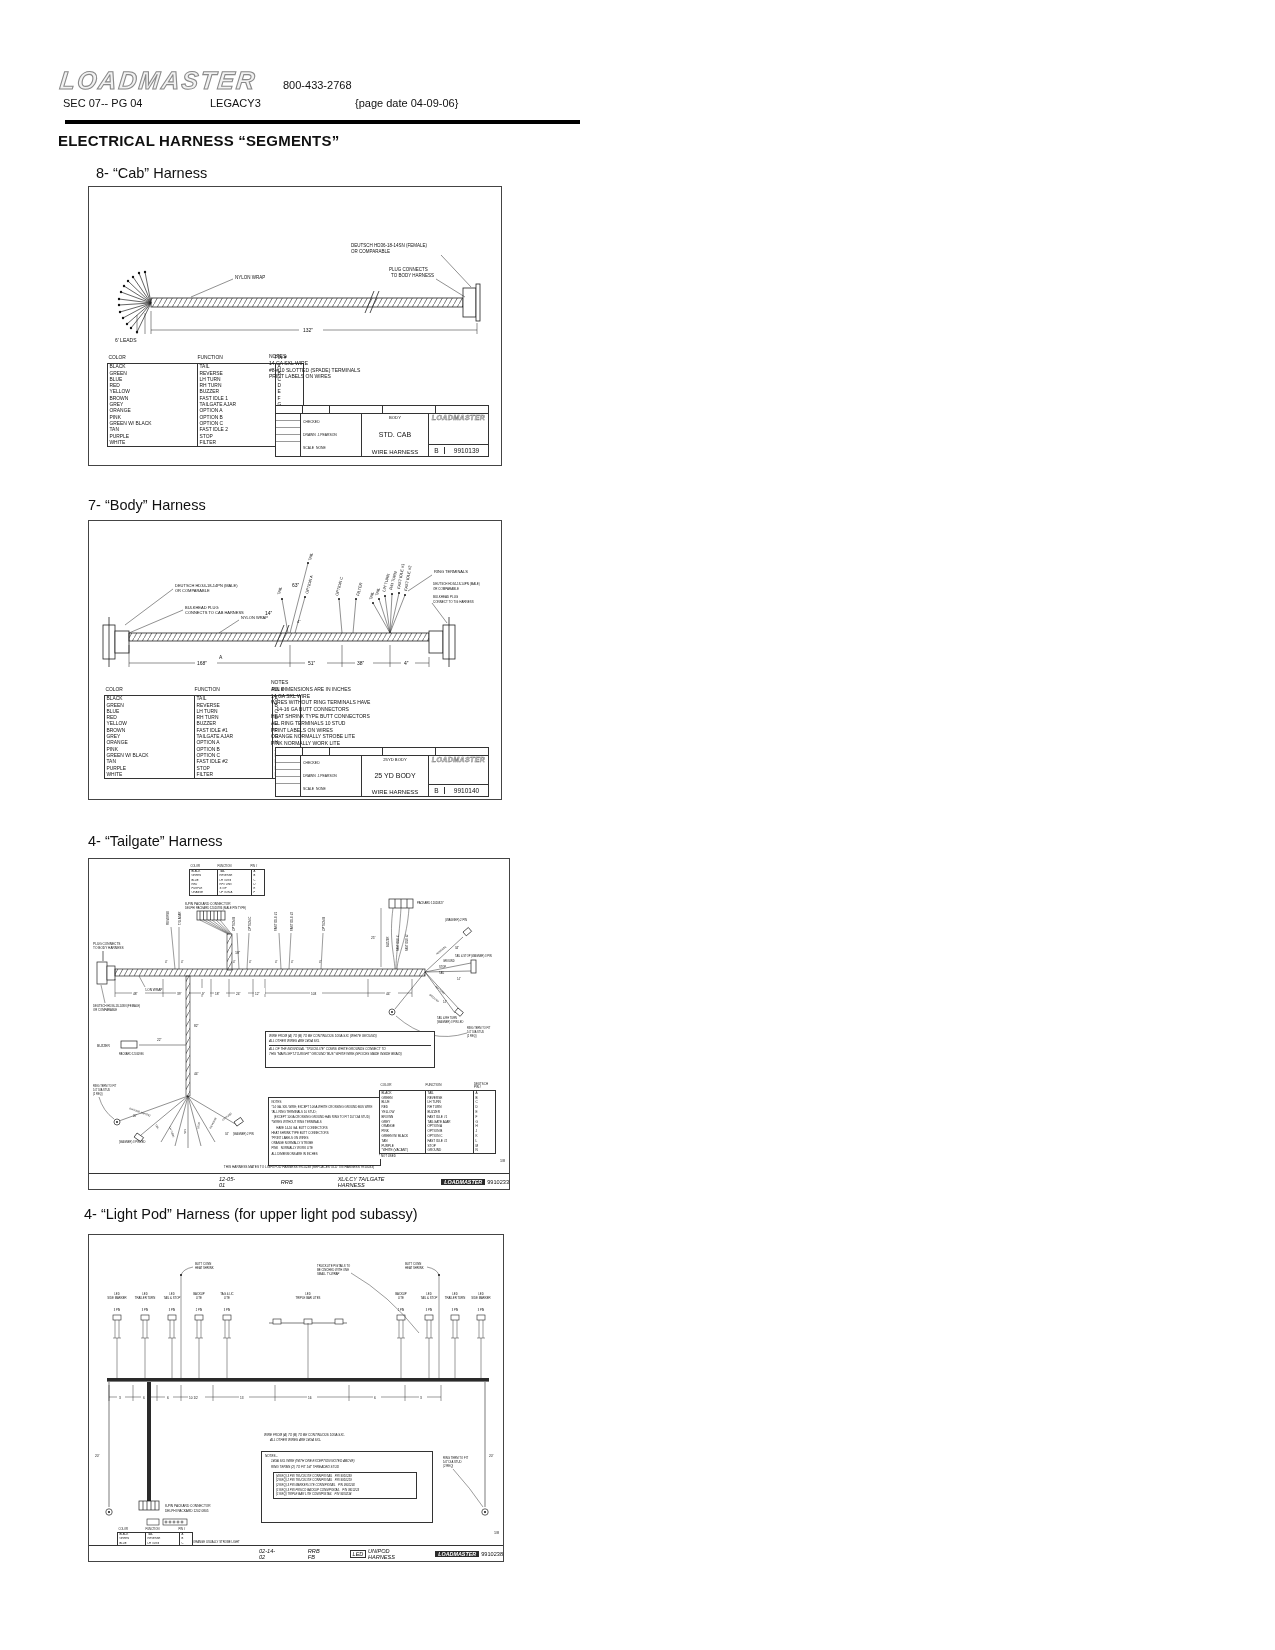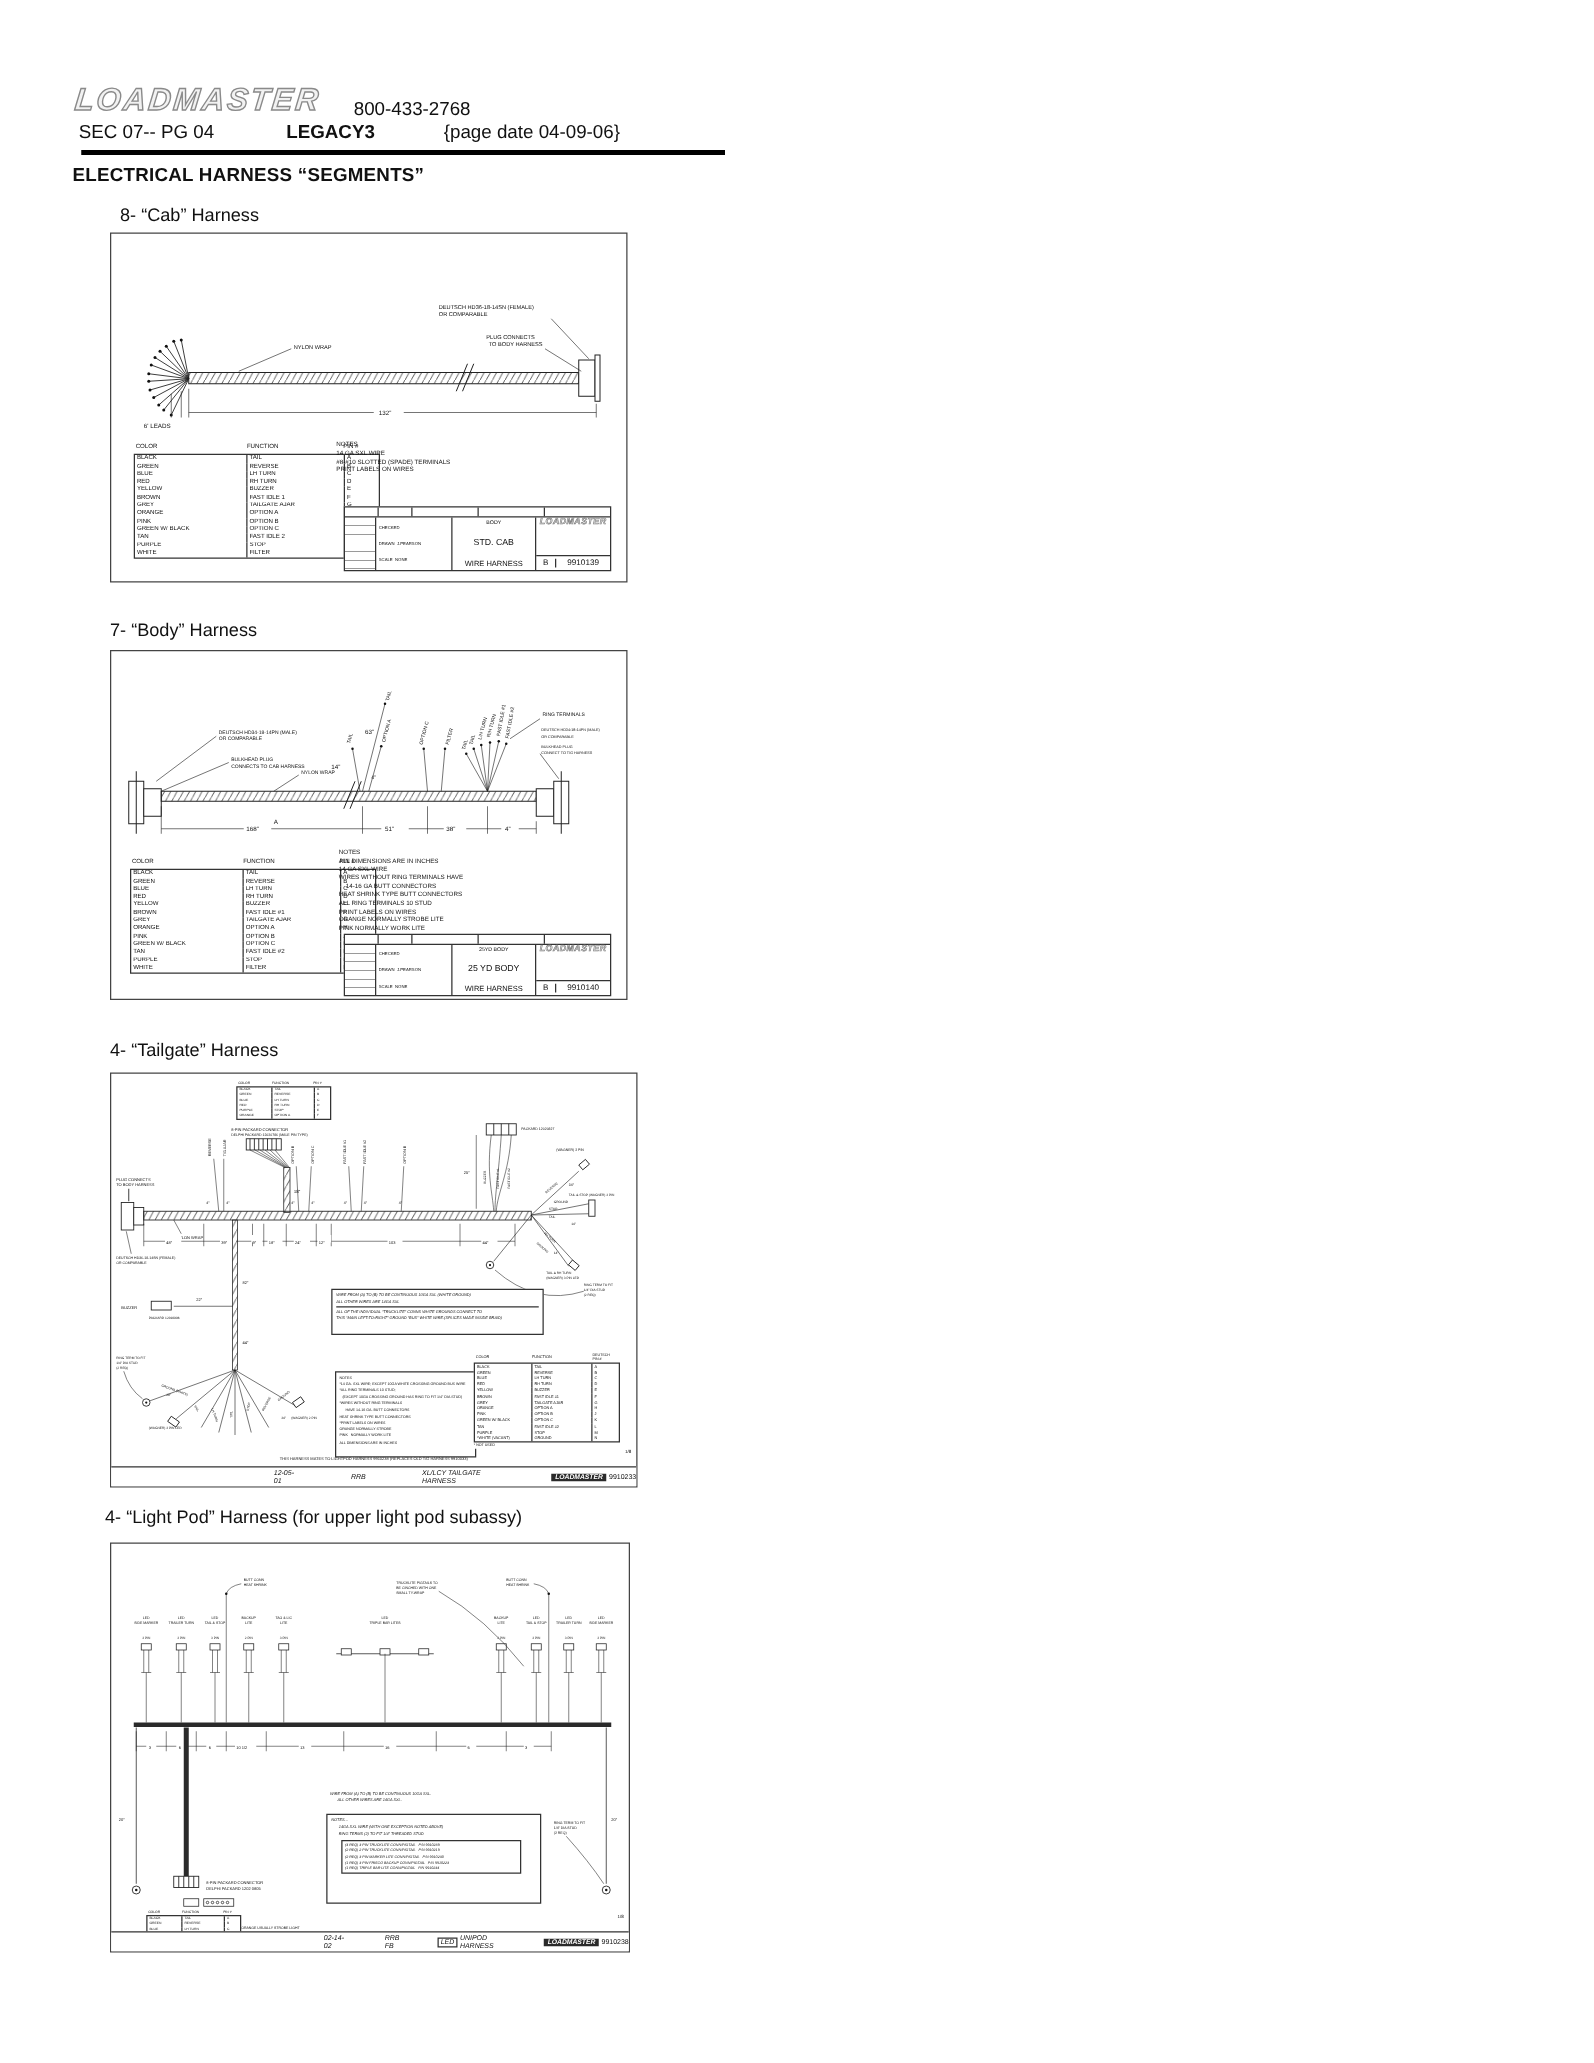--- a/index.html
+++ b/index.html
@@ -1,21 +1,21 @@
 <!DOCTYPE html>
 <html><head>
 <meta charset="utf-8">
 <style>
   html,body{margin:0;padding:0;background:#888}
   .page{position:relative;width:1275px;height:1650px;background:#fff;margin:0 auto;
         font-family:"Liberation Sans",sans-serif;color:#111;overflow:hidden}
   .ov{position:absolute}
   .logo{font-style:italic;font-weight:bold;letter-spacing:2px;font-size:25px;
         color:#f2f2f2;-webkit-text-stroke:1.1px #8a8a8a;transform:skewX(-6deg)}
-  .hdr2{font-size:15px}
+  .hdr2{font-size:11px}
   .rule{background:#000;height:4px}
   .ptitle{font-size:15px;font-weight:bold;letter-spacing:0.2px}
   .shead{font-size:14.5px}
   .dwg{position:absolute;border:1.2px solid #444;background:#fff}
   svg{display:block}
   svg text{font-family:"Liberation Sans",sans-serif;fill:#111}
   .s5{font-size:5px}.s45{font-size:4.5px}.s4{font-size:4px}.s36{font-size:3.6px}
   .s32{font-size:3.2px}.s3{font-size:3px}.s28{font-size:2.8px}.s26{font-size:2.6px}
   
   .wt{position:absolute;background:#fff}
@@ -75,21 +75,21 @@
     <defs>
       <pattern id="hx" width="5" height="9" patternUnits="userSpaceOnUse">
         <path d="M0,9 L5,0" stroke="#444" stroke-width="0.7" fill="none"></path>
       </pattern>
     </defs>
   </svg>
 
   <div class="ov logo" style="left:60px;top:66px">LOADMASTER</div>
   <div class="ov hdr2" style="left:283px;top:79px">800-433-2768</div>
   <div class="ov hdr2" style="left:63px;top:97px">SEC 07-- PG 04</div>
-  <div class="ov hdr2" style="left:229px;top:97px;font-weight:bold">LEGACY3</div>
+  <div class="ov hdr2" style="left:210px;top:97px;font-weight:normal">LEGACY3</div>
   <div class="ov hdr2" style="left:355px;top:97px">{page date 04-09-06}</div>
   <div class="ov rule" style="left:65px;top:120px;width:515px"></div>
   <div class="ov ptitle" style="left:58px;top:132px">ELECTRICAL HARNESS “SEGMENTS”</div>
 
   <div class="ov shead" style="left:96px;top:165px">8- “Cab” Harness</div>
   <div class="dwg" style="left:88px;top:186px;width:412px;height:278px">
     <svg width="412" height="278" viewBox="0 0 412 278">
       <g stroke="#222" stroke-width="0.7" fill="none">
         <line x1="62" y1="116" x2="56" y2="85"></line>
           <line x1="62" y1="116" x2="50" y2="86"></line>

